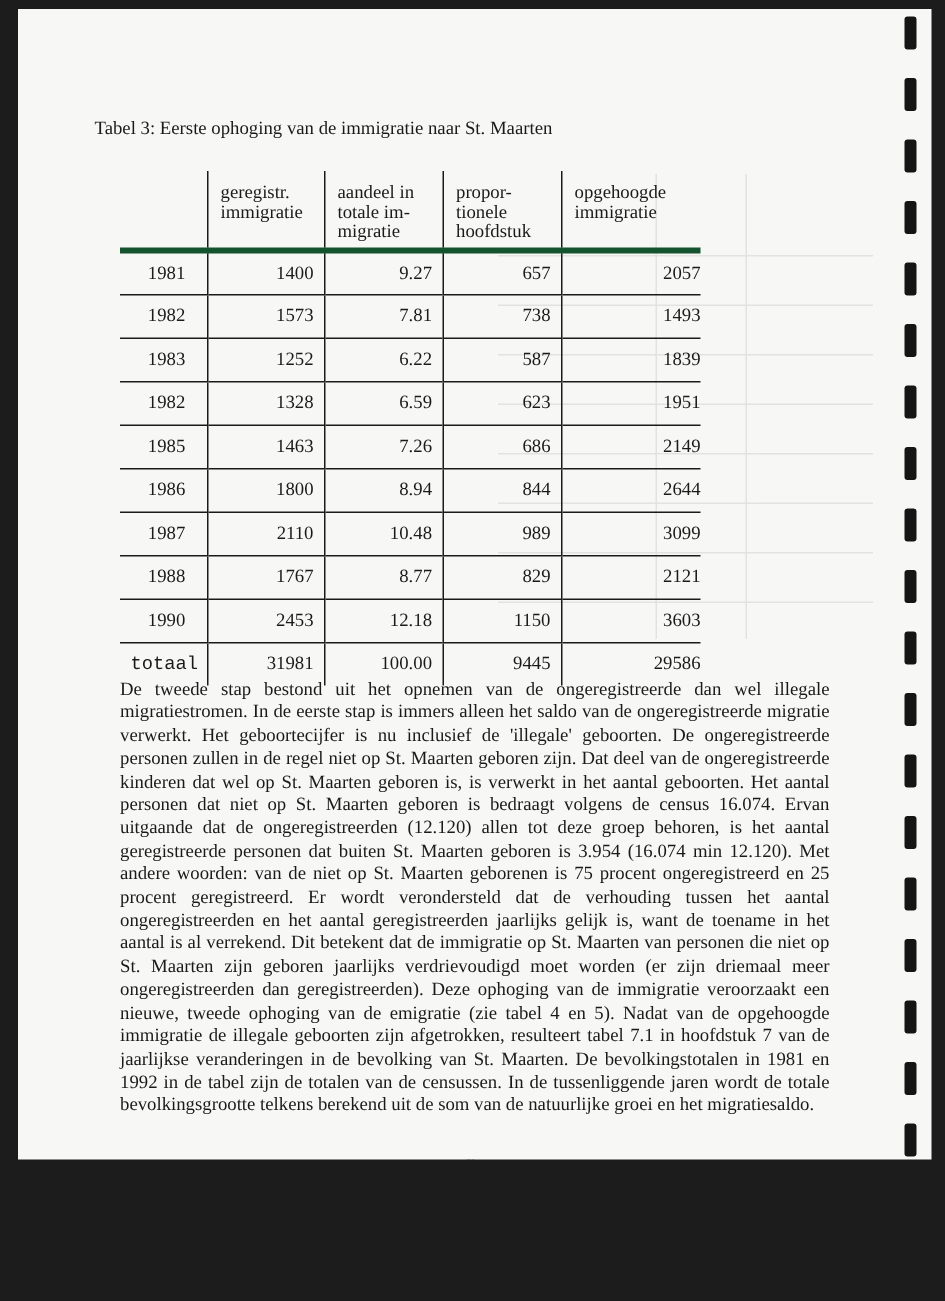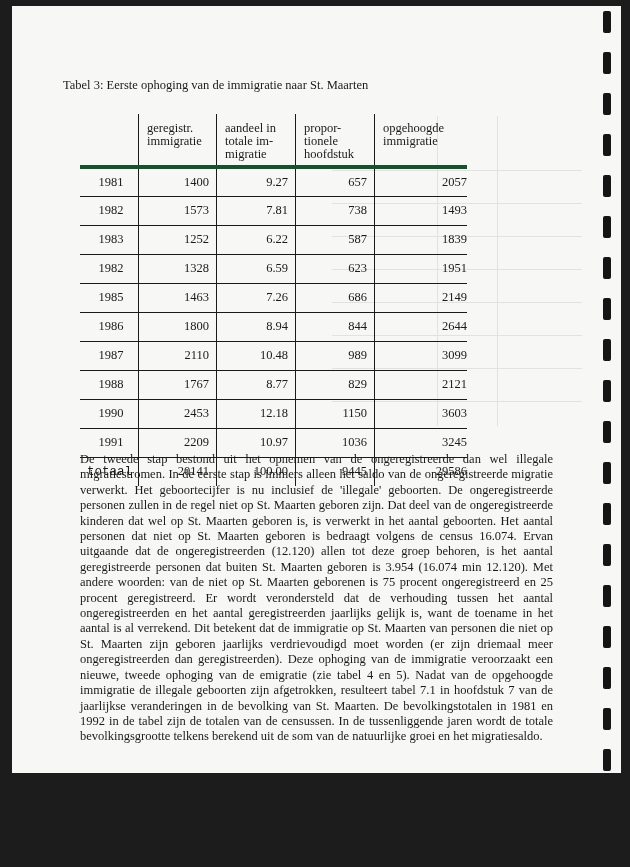--- a/index.html
+++ b/index.html
@@ -236,30 +236,23 @@
         <td class="c3 vdiv">829</td>
         <td class="c4 vdiv">2121</td>
       </tr>
       <tr>
         <td class="year c0">1990</td>
         <td class="c1 vdiv">2453</td>
         <td class="c2 vdiv">12.18</td>
         <td class="c3 vdiv">1150</td>
         <td class="c4 vdiv">3603</td>
       </tr>
-      <tr>
-        <td class="year c0">1991</td>
-        <td class="c1 vdiv">2209</td>
-        <td class="c2 vdiv">10.97</td>
-        <td class="c3 vdiv">1036</td>
-        <td class="c4 vdiv">3245</td>
-      </tr>
       <tr class="total-row">
         <td class="year c0">totaal</td>
-        <td class="c1 vdiv">20141</td>
+        <td class="c1 vdiv">31981</td>
         <td class="c2 vdiv">100.00</td>
         <td class="c3 vdiv">9445</td>
         <td class="c4 vdiv">29586</td>
       </tr>
     </tbody>
   </table>
 
   <p class="body-text">De tweede stap bestond uit het opnemen van de ongeregistreerde dan wel illegale migratiestromen. In de eerste stap is immers alleen het saldo van de ongeregistreerde migratie verwerkt. Het geboortecijfer is nu inclusief de 'illegale' geboorten. De ongeregistreerde personen zullen in de regel niet op St. Maarten geboren zijn. Dat deel van de ongeregistreerde kinderen dat wel op St. Maarten geboren is, is verwerkt in het aantal geboorten. Het aantal personen dat niet op St. Maarten geboren is bedraagt volgens de census 16.074. Ervan uitgaande dat de ongeregistreerden (12.120) allen tot deze groep behoren, is het aantal geregistreerde personen dat buiten St. Maarten geboren is 3.954 (16.074 min 12.120). Met andere woorden: van de niet op St. Maarten geborenen is 75 procent ongeregistreerd en 25 procent geregistreerd. Er wordt verondersteld dat de verhouding tussen het aantal ongeregistreerden en het aantal geregistreerden jaarlijks gelijk is, want de toename in het aantal is al verrekend. Dit betekent dat de immigratie op St. Maarten van personen die niet op St. Maarten zijn geboren jaarlijks verdrievoudigd moet worden (er zijn driemaal meer ongeregistreerden dan geregistreerden). Deze ophoging van de immigratie veroorzaakt een nieuwe, tweede ophoging van de emigratie (zie tabel 4 en 5). Nadat van de opgehoogde immigratie de illegale geboorten zijn afgetrokken, resulteert tabel 7.1 in hoofdstuk 7 van de jaarlijkse veranderingen in de bevolking van St. Maarten. De bevolkingstotalen in 1981 en 1992 in de tabel zijn de totalen van de censussen. In de tussenliggende jaren wordt de totale bevolkingsgrootte telkens berekend uit de som van de natuurlijke groei en het migratiesaldo.</p>
 
   <div class="page-number">x</div>

